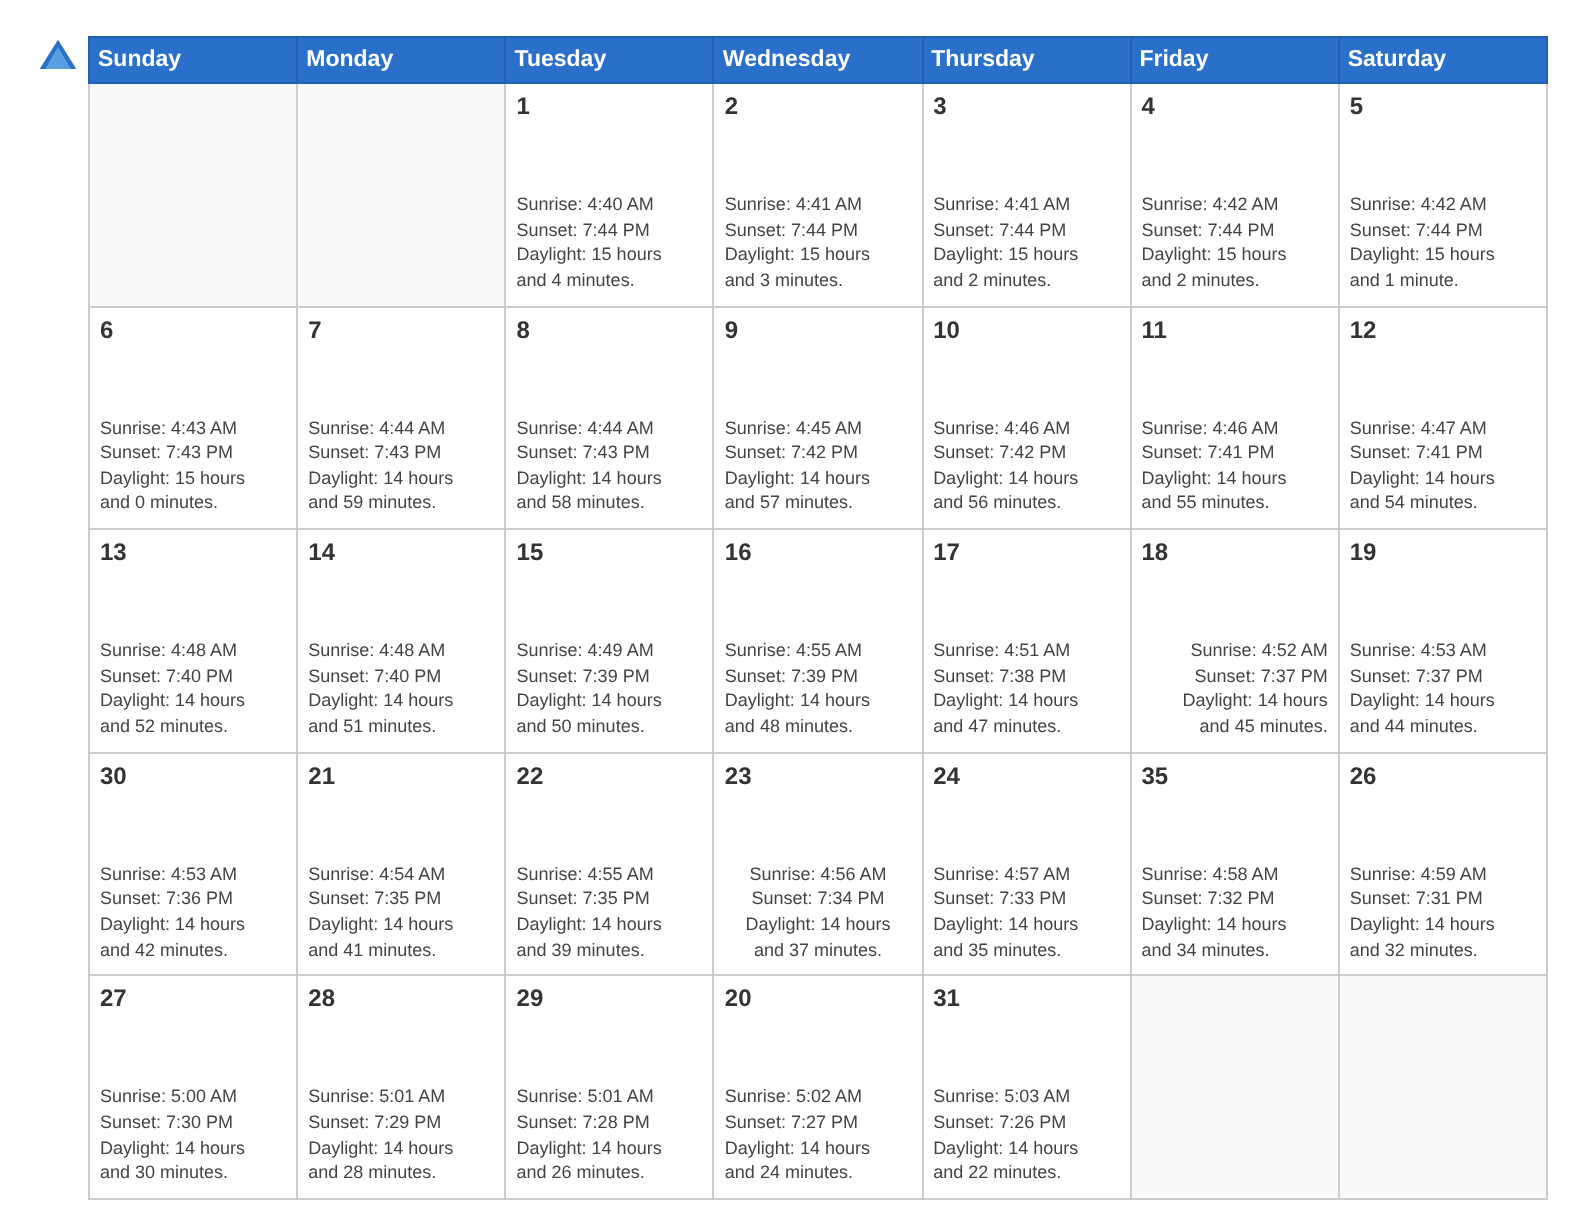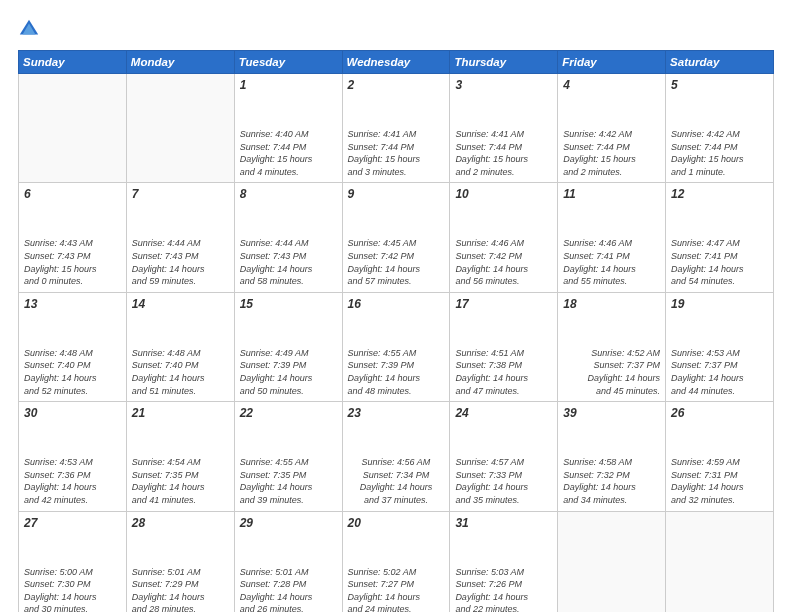--- a/index.html
+++ b/index.html
@@ -8,22 +8,21 @@
       height: 612px;
       background: #fff;
       font-family: Arial, sans-serif;
       overflow: hidden;
     }
     .page {
       width: 792px;
       height: 612px;
       padding: 18px 18px 12px 18px;
       display: flex;
-      flex-direction: column;
-      font-style: italic;
+      flex-direction: row;
     }
     .header {
       display: flex;
       justify-content: space-between;
       align-items: flex-start;
       margin-bottom: 10px;
     }
     .logo {
       display: flex;
       align-items: center;
@@ -301,21 +300,21 @@
 and 37 minutes.</div>
           </td>
           <td>
             <span class="day-num">24</span>
             <div class="day-detail" style="white-space: pre-line;">Sunrise: 4:57 AM
 Sunset: 7:33 PM
 Daylight: 14 hours
 and 35 minutes.</div>
           </td>
           <td>
-            <span class="day-num">39</span>
+            <span class="day-num">35</span>
             <div class="day-detail" style="white-space: pre-line;">Sunrise: 4:58 AM
 Sunset: 7:32 PM
 Daylight: 14 hours
 and 34 minutes.</div>
           </td>
           <td>
             <span class="day-num">26</span>
             <div class="day-detail" style="white-space: pre-line;">Sunrise: 4:59 AM
 Sunset: 7:31 PM
 Daylight: 14 hours

